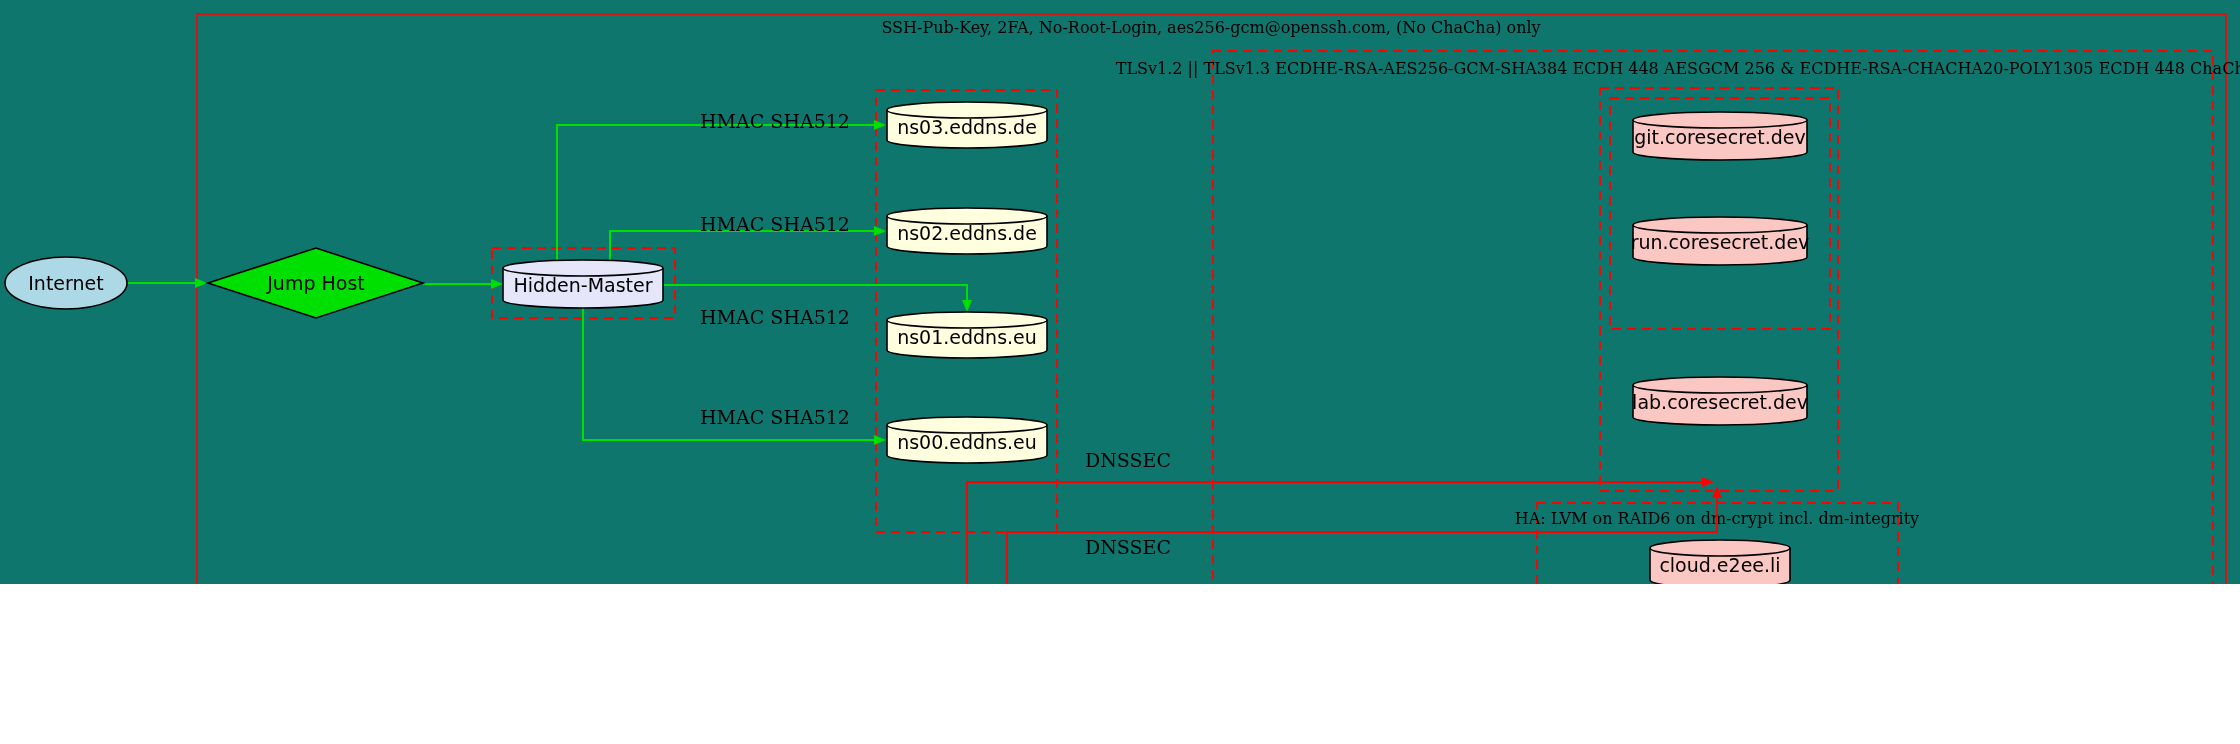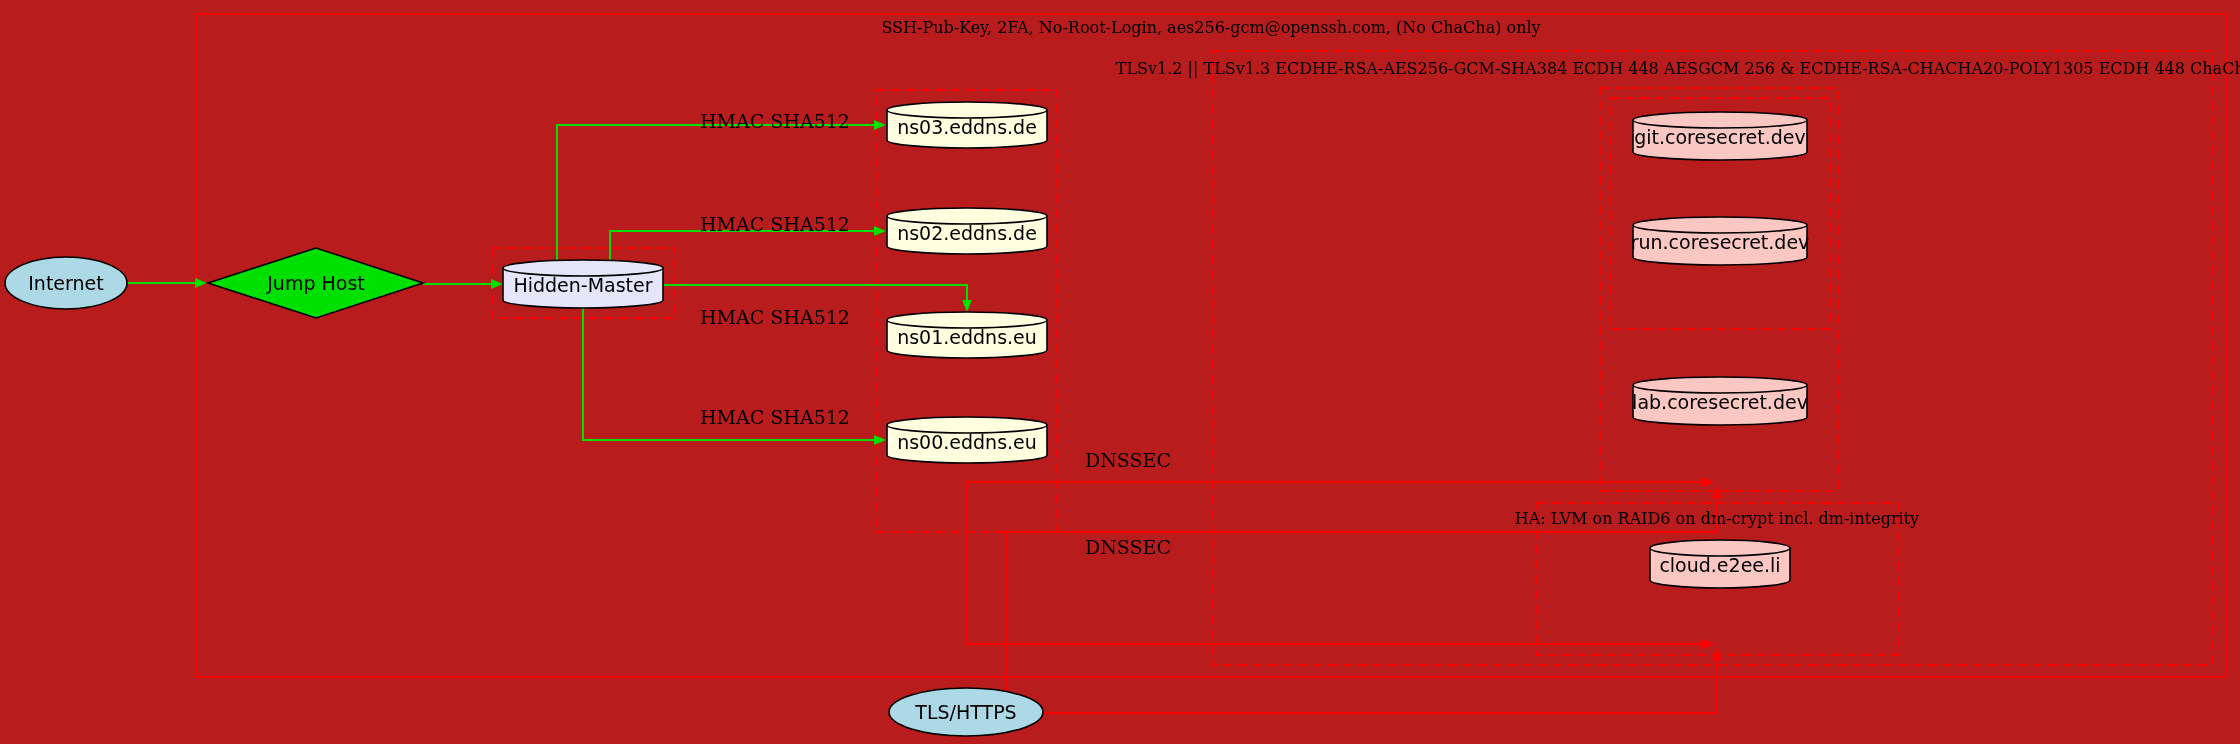--- a/index.html
+++ b/index.html
@@ -1,16 +1,16 @@
 <!DOCTYPE html>
 <html><head>
 <meta charset="utf-8">
 <style>
   html,body{margin:0;padding:0;background:#ffffff;}
-  .stage{position:relative;width:2240px;height:744px;background:#b91c1c;overflow:hidden;}
+  .stage{position:relative;width:2240px;height:584px;background:#0f766e;overflow:hidden;}
   svg{position:absolute;left:0;top:0;}
   text{user-select:none;}
   .node-label{font-family:"DejaVu Sans","Liberation Sans",sans-serif;font-size:19px;fill:#000000;text-anchor:middle;dominant-baseline:central;}
   .edge-label{font-family:"DejaVu Serif","Liberation Serif",serif;font-size:19px;fill:#000000;text-anchor:middle;dominant-baseline:central;}
   .cluster-label{font-family:"DejaVu Serif","Liberation Serif",serif;font-size:16px;fill:#000000;text-anchor:middle;dominant-baseline:central;}
   .box-dashed{fill:none;stroke:#ff0000;stroke-width:1.8;stroke-dasharray:9,6;}
   .box-solid{fill:none;stroke:#ff0000;stroke-width:1.6;}
   .gline{stroke:#00e000;stroke-width:2;fill:none;}
   .ghead{fill:#00e000;stroke:none;}
   .rline{stroke:#ff0000;stroke-width:1.8;fill:none;}

